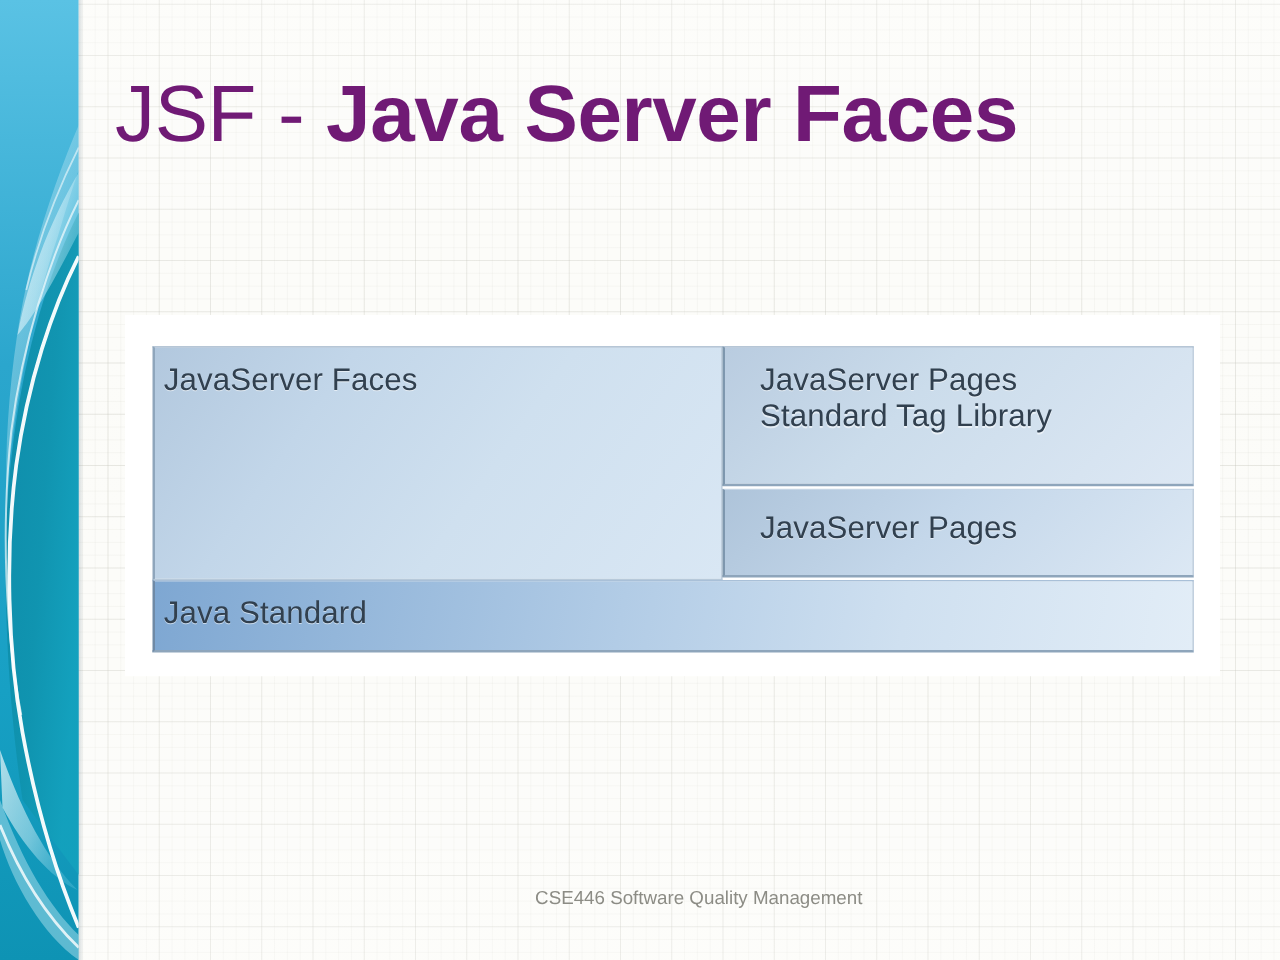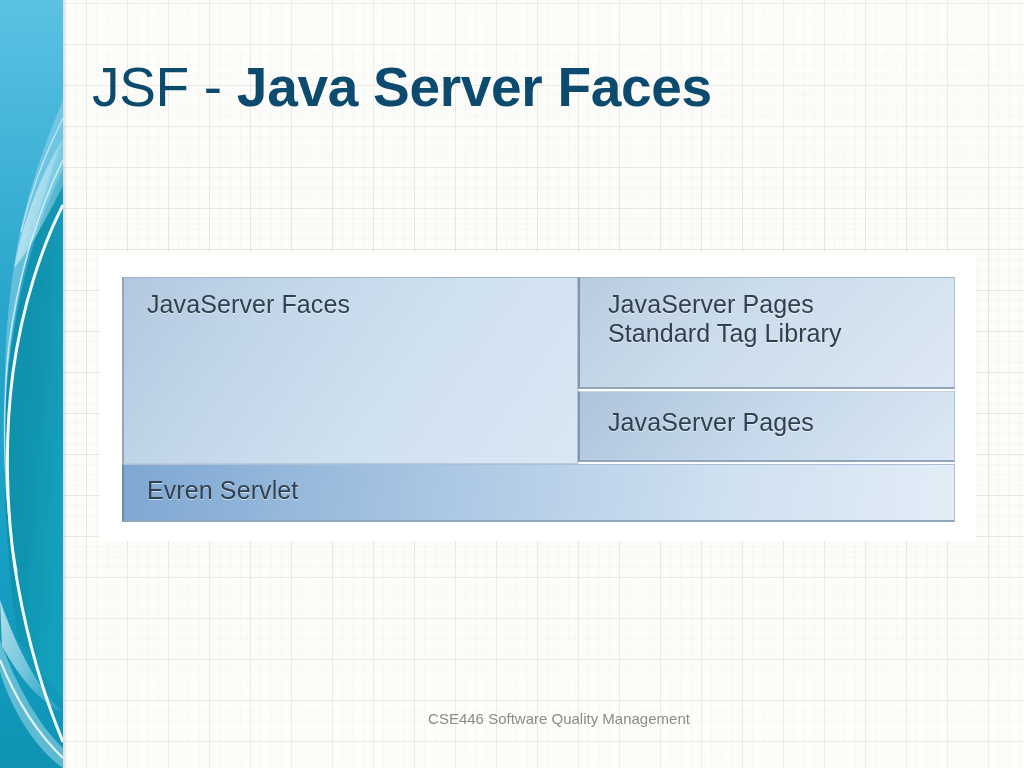--- a/index.html
+++ b/index.html
@@ -62,23 +62,23 @@
     height: 768px;
     background: linear-gradient(to right, rgba(120,140,150,0.28), rgba(255,255,255,0));
   }
 
   
   .title {
     position: absolute;
     left: 92px;
     top: 58px;
     width: 860px;
-    font-size: 55px;
+    font-size: 64px;
     line-height: 1.06;
-    color: #0c4a6e;
+    color: #701a75;
     letter-spacing: -0.3px;
     white-space: nowrap;
   }
   .title .t-light { font-weight: 400; }
   .title .t-bold  { font-weight: 700; }
 
   
   .diagram-plate {
     position: absolute;
     left: 100px;
@@ -161,21 +161,21 @@
     height: 58px;
     background: linear-gradient(100deg, #7ea7d2 0%, #93b6da 18%, #b2cce6 45%, #cfe0f0 72%, #e2edf7 100%);
     border-top: 1px solid #a9c0d8;
     border-left: 2px solid #6f8aa6;
     border-right: 1px solid #aec1d4;
     border-bottom: 2px solid #8ea5bb;
   }
   .box-servlet .lbl { top: 11px; }
 
   .box-jsf .lbl,
-  .box-servlet .lbl { left: 23px; }
+  .box-servlet .lbl { left: 7px; }
   .box-jstl .lbl,
   .box-jsp  .lbl { left: 28px; }
   .box-jsp  .lbl { top: 16px; }
 
   
   .footer {
     position: absolute;
     left: 0;
     top: 708px;
     width: 1024px;
@@ -260,21 +260,21 @@
       <div class="dbox box-jstl">
         <span class="lbl">JavaServer Pages
 Standard Tag Library</span>
       </div>
 
       <div class="dbox box-jsp">
         <span class="lbl">JavaServer Pages</span>
       </div>
 
       <div class="dbox box-servlet">
-        <span class="lbl">Evren Servlet</span>
+        <span class="lbl">Java Standard</span>
       </div>
 
     </div>
   </div>
 
   <div class="footer">
     <div>CSE446 Software Quality Management</div>
   </div>
 
 </div>

